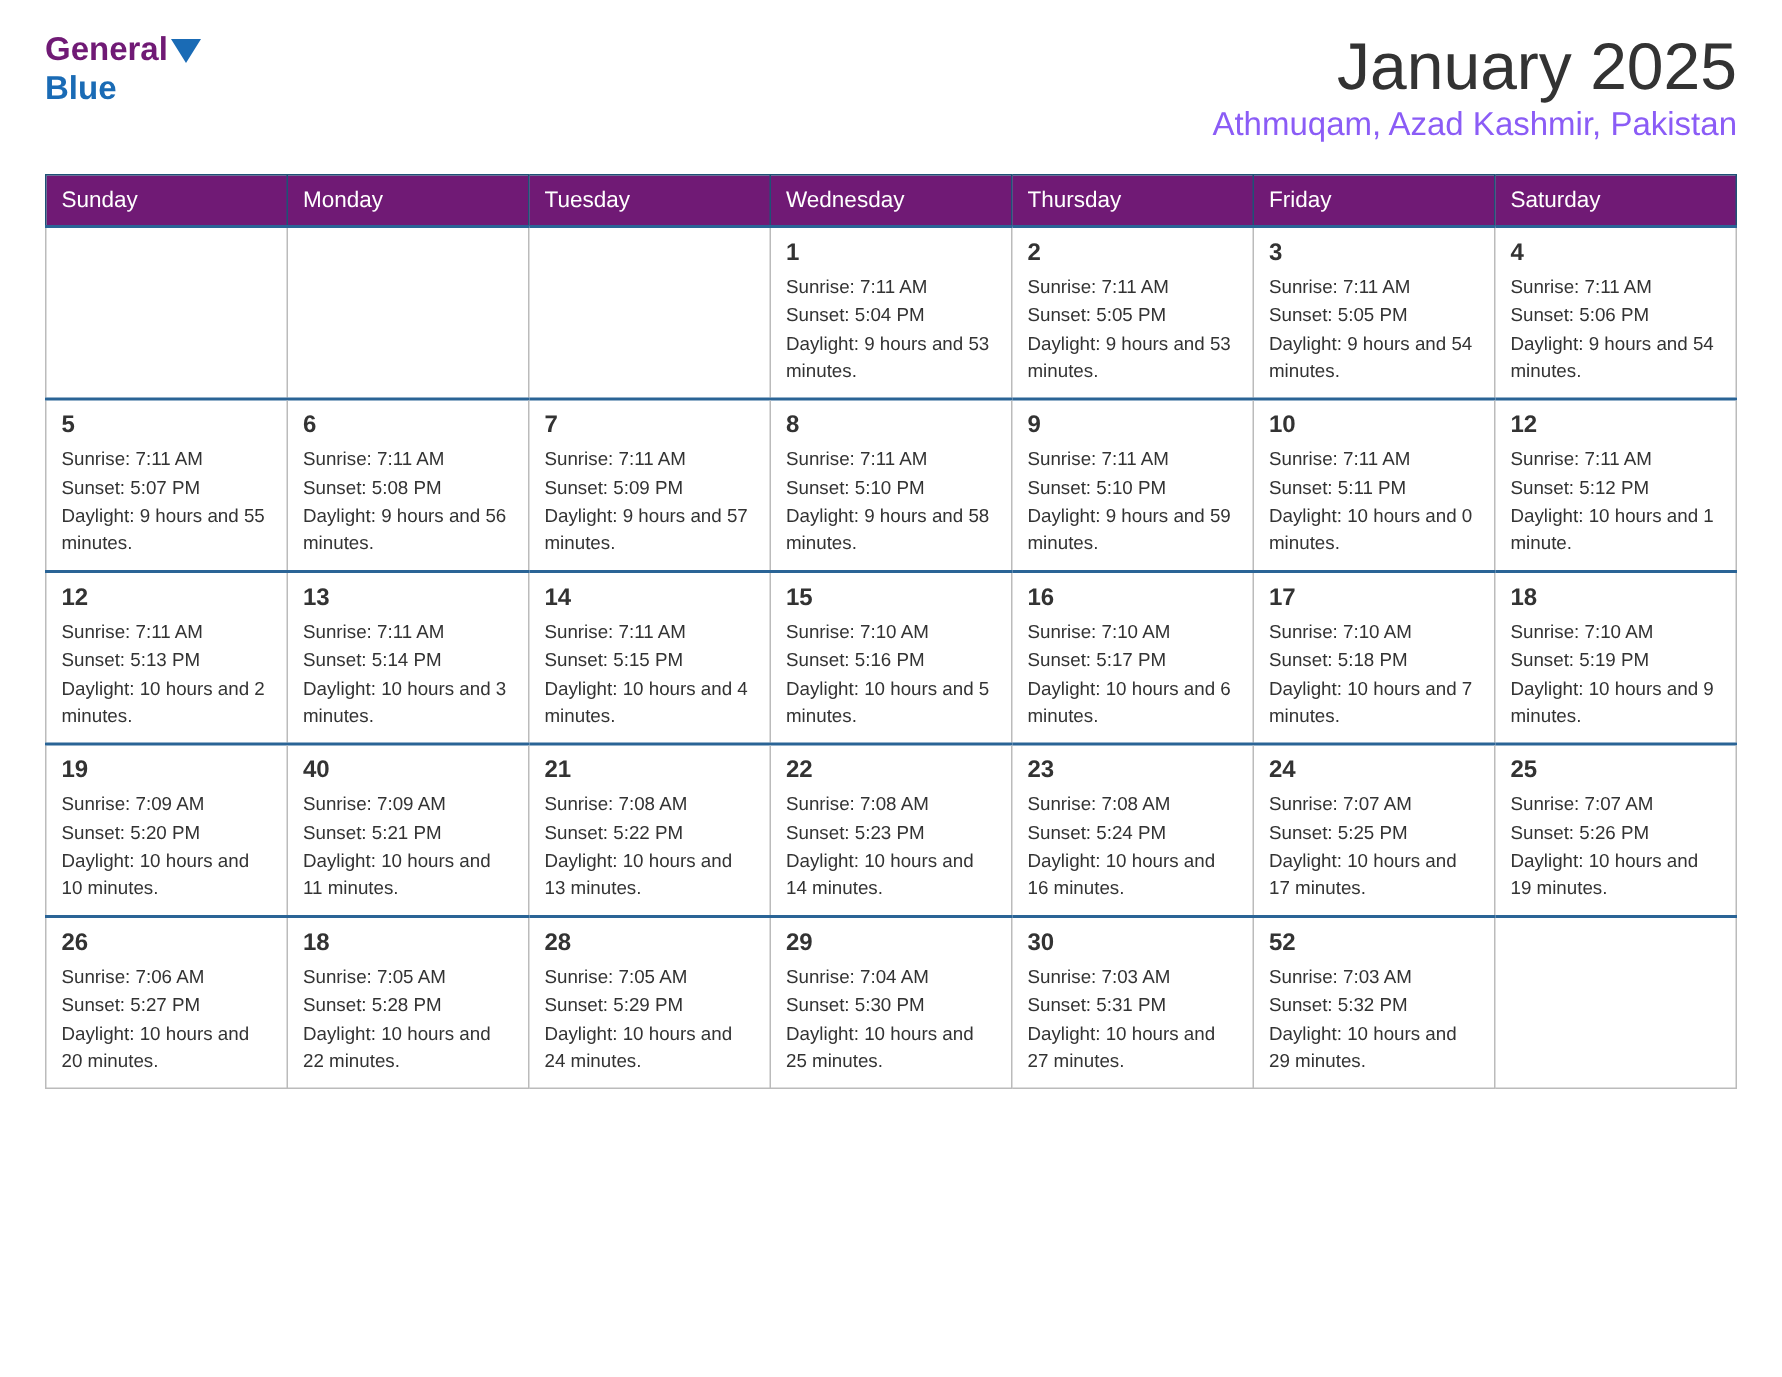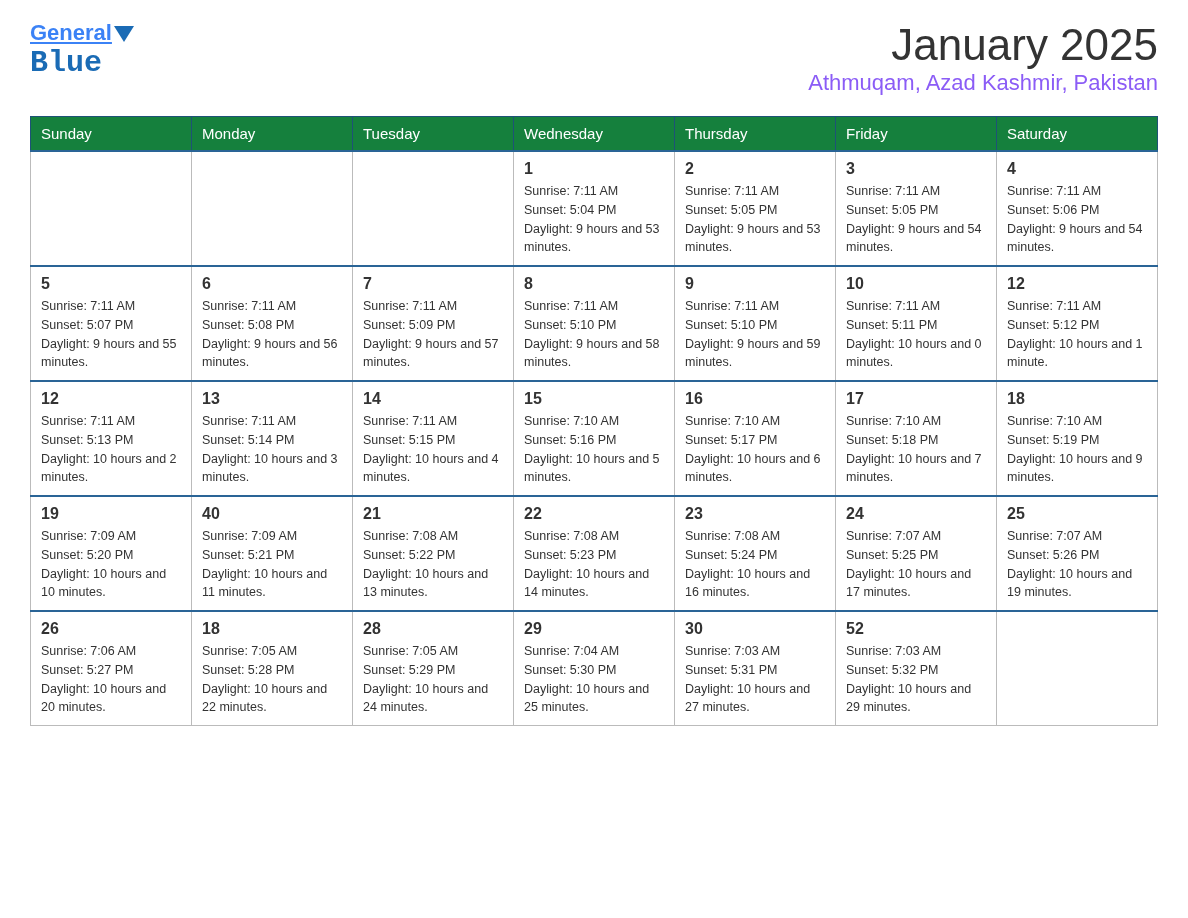--- a/index.html
+++ b/index.html
@@ -22,21 +22,21 @@
       flex-direction: column;
       align-items: flex-start;
     }
     .logo-text {
       font-size: 22px;
       font-weight: bold;
       color: #333;
       display: flex;
       align-items: center;
     }
-    .logo-general { color: #3b82f6; text-decoration: underline; }
+    .logo-general { color: #701a75; }
     .logo-blue { color: #1a6bb5; }
     .logo-triangle {
       width: 0;
       height: 0;
       border-left: 10px solid transparent;
       border-right: 10px solid transparent;
       border-top: 16px solid #1a6bb5;
       display: inline-block;
       margin-left: 2px;
       margin-top: 2px;
@@ -52,21 +52,21 @@
     .location-title {
       font-size: 22px;
       color: #8b5cf6;
     }
     .calendar {
       width: 100%;
       border-collapse: collapse;
       border: 1px solid #aaa;
     }
     .calendar th {
-      background-color: #15803d;
+      background-color: #701a75;
       color: #fff;
       padding: 8px 10px;
       text-align: left;
       font-size: 15px;
       font-weight: normal;
       border: 1px solid #1e5276;
     }
     .calendar td {
       vertical-align: top;
       padding: 8px 10px;
@@ -103,21 +103,21 @@
   </style>
 </head>
 <body>
 
 <div class="header">
   <div class="logo">
     <div class="logo-text">
       <span class="logo-general">General</span>
       <span class="logo-triangle"></span>
     </div>
-    <span class="logo-blue" style="font-size:30px; font-weight:bold;font-family:Liberation Mono, monospace;">Blue</span>
+    <span class="logo-blue" style="font-size:22px; font-weight:bold;">Blue</span>
   </div>
   <div class="title-block">
     <div class="month-title">January 2025</div>
     <div class="location-title">Athmuqam, Azad Kashmir, Pakistan</div>
   </div>
 </div>
 
 <table class="calendar">
   <thead>
     <tr>

